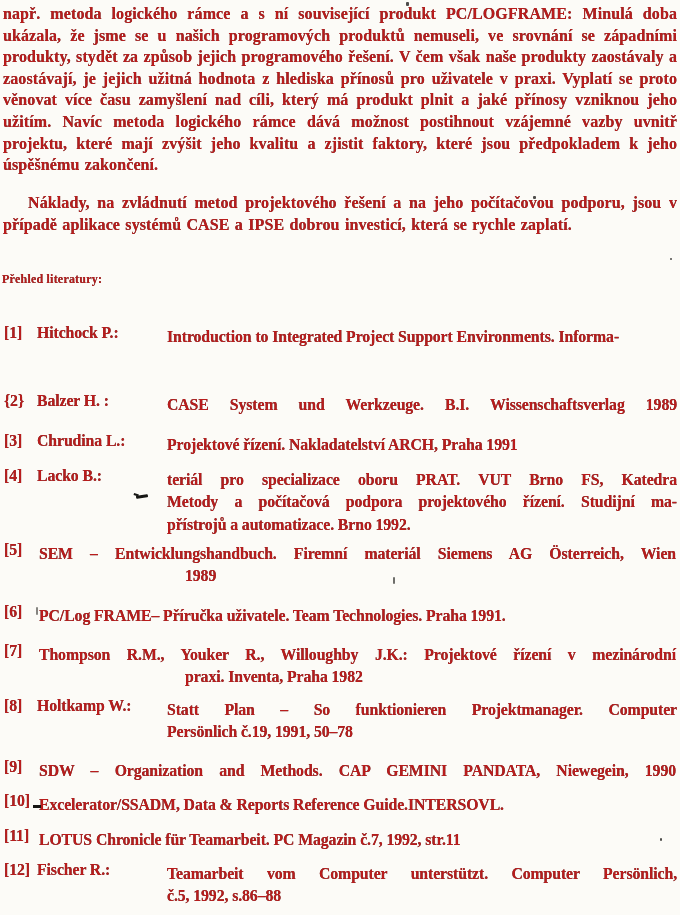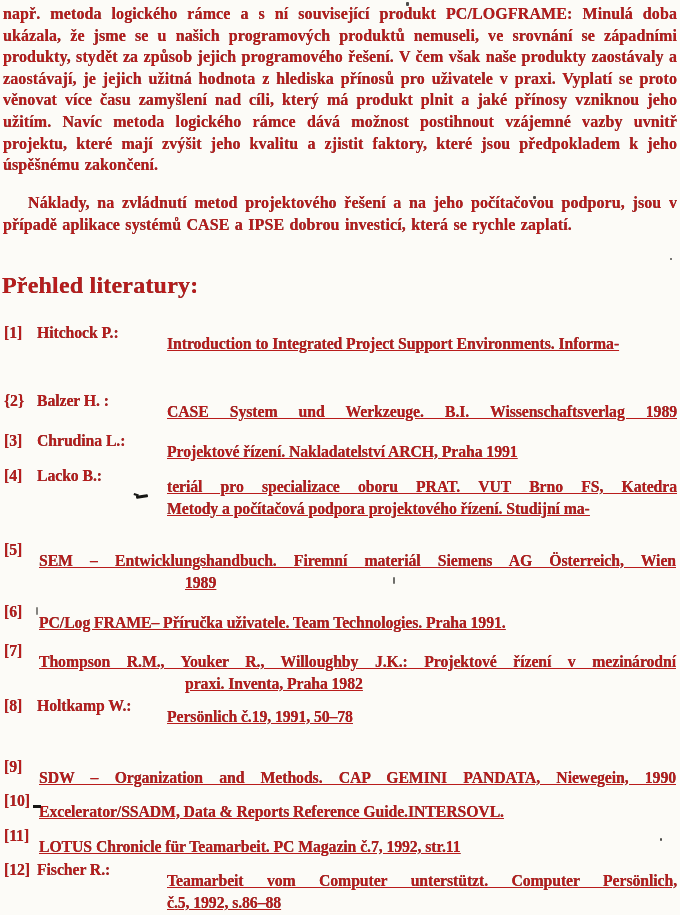--- a/index.html
+++ b/index.html
@@ -21,42 +21,42 @@
     font-size:16px; line-height:21.6px;
     text-align:justify;
     letter-spacing:0.1px; word-spacing:1.2px;
   }
   .para-1 { top:3px; }
   .para-2 { top:192px; text-indent:25px; }
 
   
   .lit-heading {
     position:absolute; left:2px; top:272px;
-    font-size:24px; letter-spacing:0.2px;
+    font-size:12px; letter-spacing:0.2px;
   }
 
   
   .bib-list { position:absolute; left:0; top:0; width:680px; height:915px; }
   .bib-entry { position:absolute; left:0; width:680px; font-size:15.8px; line-height:22.4px; letter-spacing:-0.1px; }
   .bib-list > .bib-entry:nth-child(1)  { top:322px; }
   .bib-list > .bib-entry:nth-child(2)  { top:390px; }
   .bib-list > .bib-entry:nth-child(3)  { top:430px; }
   .bib-list > .bib-entry:nth-child(4)  { top:465px; }
   .bib-list > .bib-entry:nth-child(5)  { top:539px; }
   .bib-list > .bib-entry:nth-child(6)  { top:601px; }
   .bib-list > .bib-entry:nth-child(7)  { top:640px; }
   .bib-list > .bib-entry:nth-child(8)  { top:695px; }
   .bib-list > .bib-entry:nth-child(9)  { top:756px; }
   .bib-list > .bib-entry:nth-child(10) { top:790px; }
   .bib-list > .bib-entry:nth-child(11) { top:825px; }
   .bib-list > .bib-entry:nth-child(12) { top:859px; }
 
   .bib-num    { position:absolute; left:4px;  top:0; }
   .bib-author { position:absolute; left:37px; top:0; white-space:nowrap;text-align:right; }
-  .bib-text   { position:absolute; left:167px; top:11px; width:510px;text-decoration:underline; }
+  .bib-text   { position:absolute; left:167px; top:4px; width:510px; }
   .no-author .bib-text { left:39px; width:637px; }
 
   .bib-line { text-align:justify; text-align-last:justify; }
   .bib-line:last-child { text-align-last:left; }
   .fill-line .bib-line:last-child { text-align-last:justify; }
   .no-author .bib-line + .bib-line { padding-left:146px; box-sizing:border-box; }
 
   
   .artifact { position:absolute; background:#161614; }
   .artifact-arrow { left:136px; top:495px; width:12px; height:3px; border-radius:1px; transform:rotate(-8deg); }
@@ -105,20 +105,21 @@
         <div class="bib-line">Projektové řízení. Nakladatelství ARCH, Praha 1991</div>
       </div>
     </div>
 
     <div class="bib-entry">
       <span class="bib-num">[4]</span>
       <span class="bib-author">Lacko B.:</span>
       <div class="bib-text">
         <div class="bib-line">teriál pro specializace oboru PRAT. VUT Brno FS, Katedra</div>
         <div class="bib-line">Metody a počítačová podpora projektového řízení. Studijní ma-</div>
+        <div class="bib-line">přístrojů a automatizace. Brno 1992.</div>
       </div>
     </div>
 
     <div class="bib-entry no-author">
       <span class="bib-num">[5]</span>
       <div class="bib-text">
         <div class="bib-line">SEM – Entwicklungshandbuch. Firemní materiál Siemens AG Österreich, Wien</div>
         <div class="bib-line">1989</div>
       </div>
     </div>
@@ -135,20 +136,21 @@
       <div class="bib-text">
         <div class="bib-line">Thompson R.M., Youker R., Willoughby J.K.: Projektové řízení v mezinárodní</div>
         <div class="bib-line">praxi. Inventa, Praha 1982</div>
       </div>
     </div>
 
     <div class="bib-entry">
       <span class="bib-num">[8]</span>
       <span class="bib-author">Holtkamp W.:</span>
       <div class="bib-text">
+        <div class="bib-line">Statt Plan – So funktionieren Projektmanager. Computer</div>
         <div class="bib-line">Persönlich č.19, 1991, 50–78</div>
       </div>
     </div>
 
     <div class="bib-entry no-author fill-line">
       <span class="bib-num">[9]</span>
       <div class="bib-text">
         <div class="bib-line">SDW – Organization and Methods. CAP GEMINI PANDATA, Niewegein, 1990</div>
       </div>
     </div>

